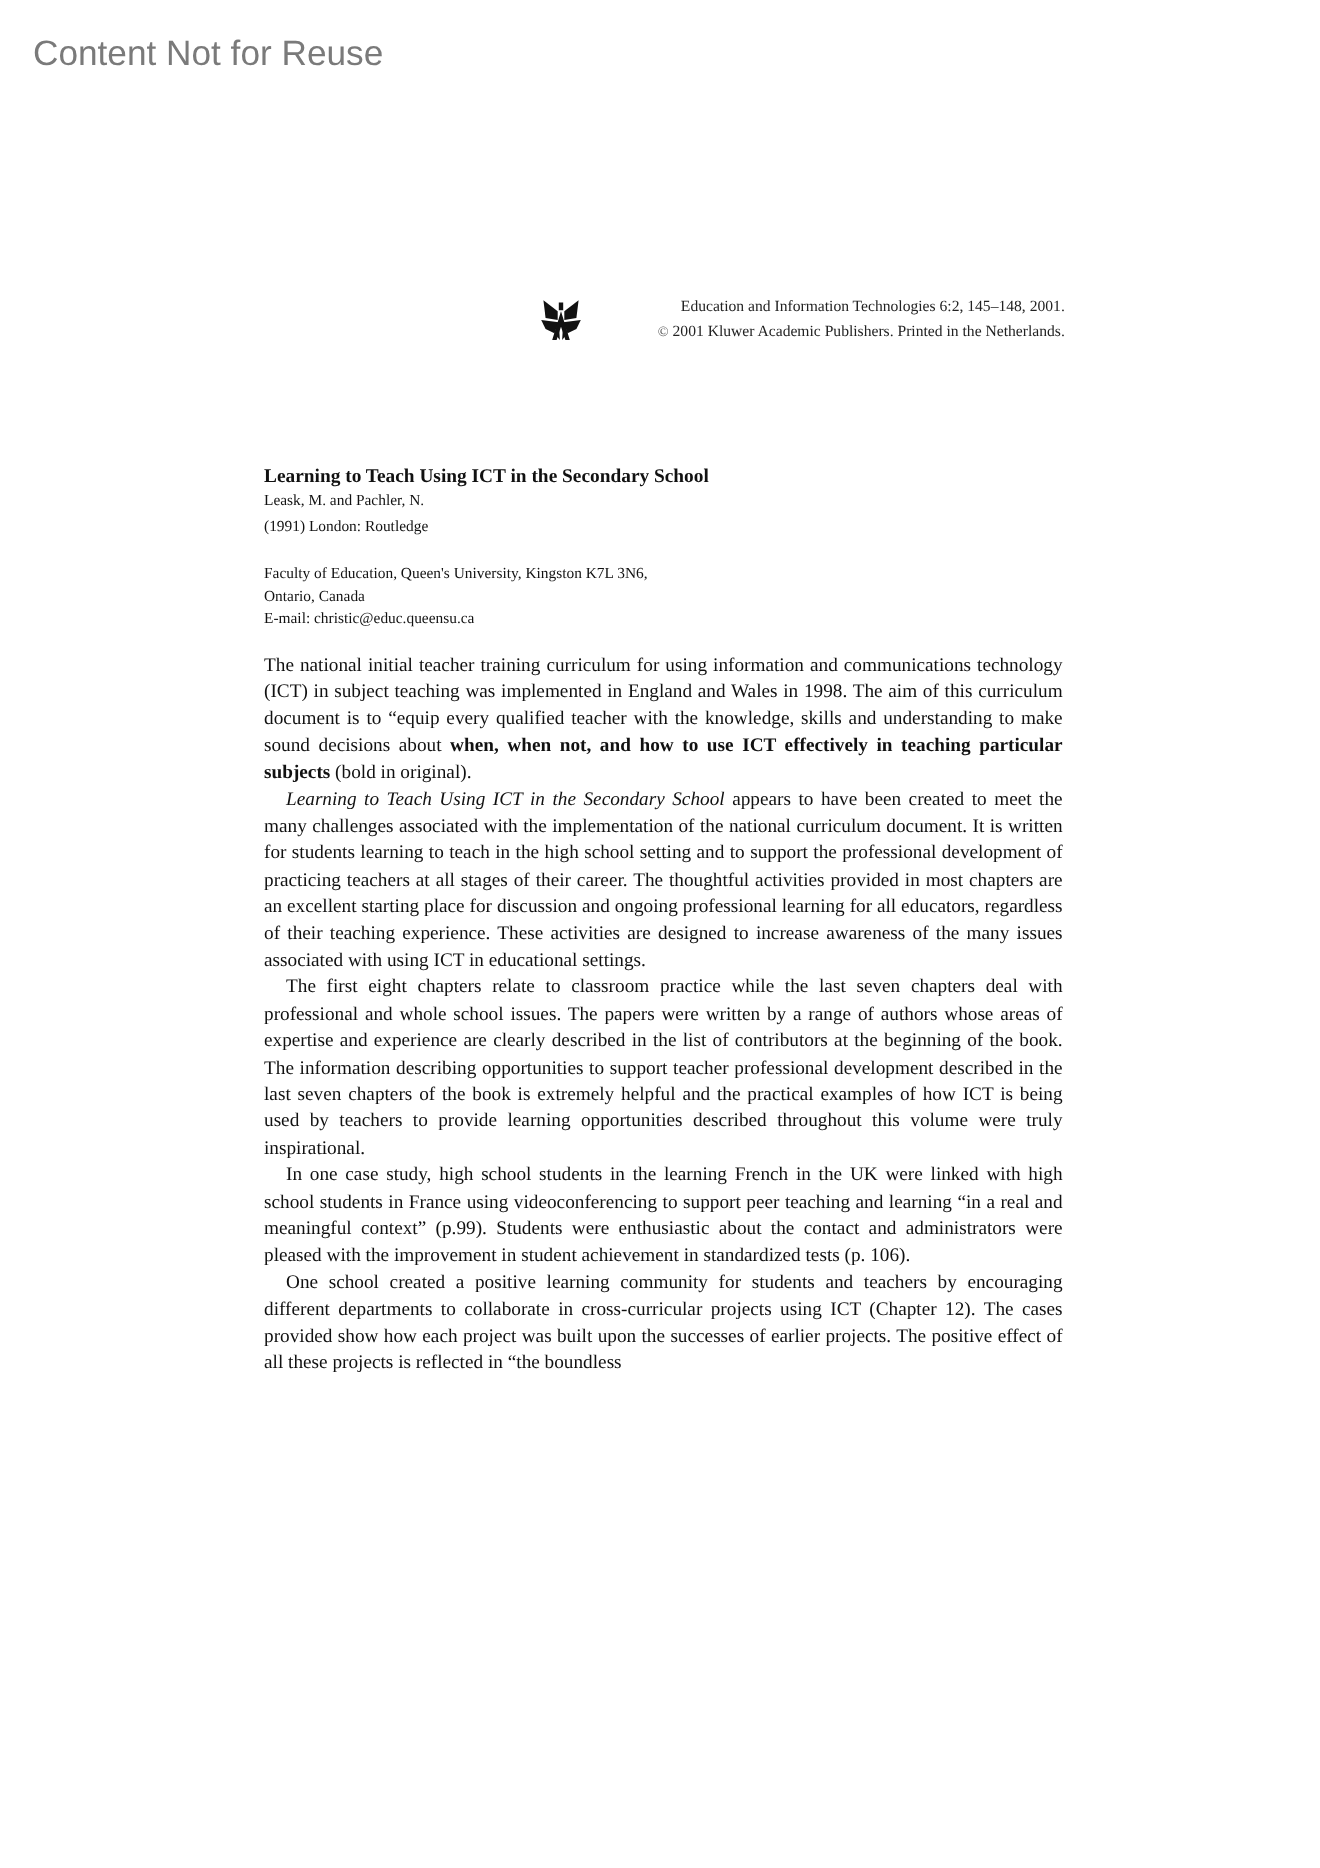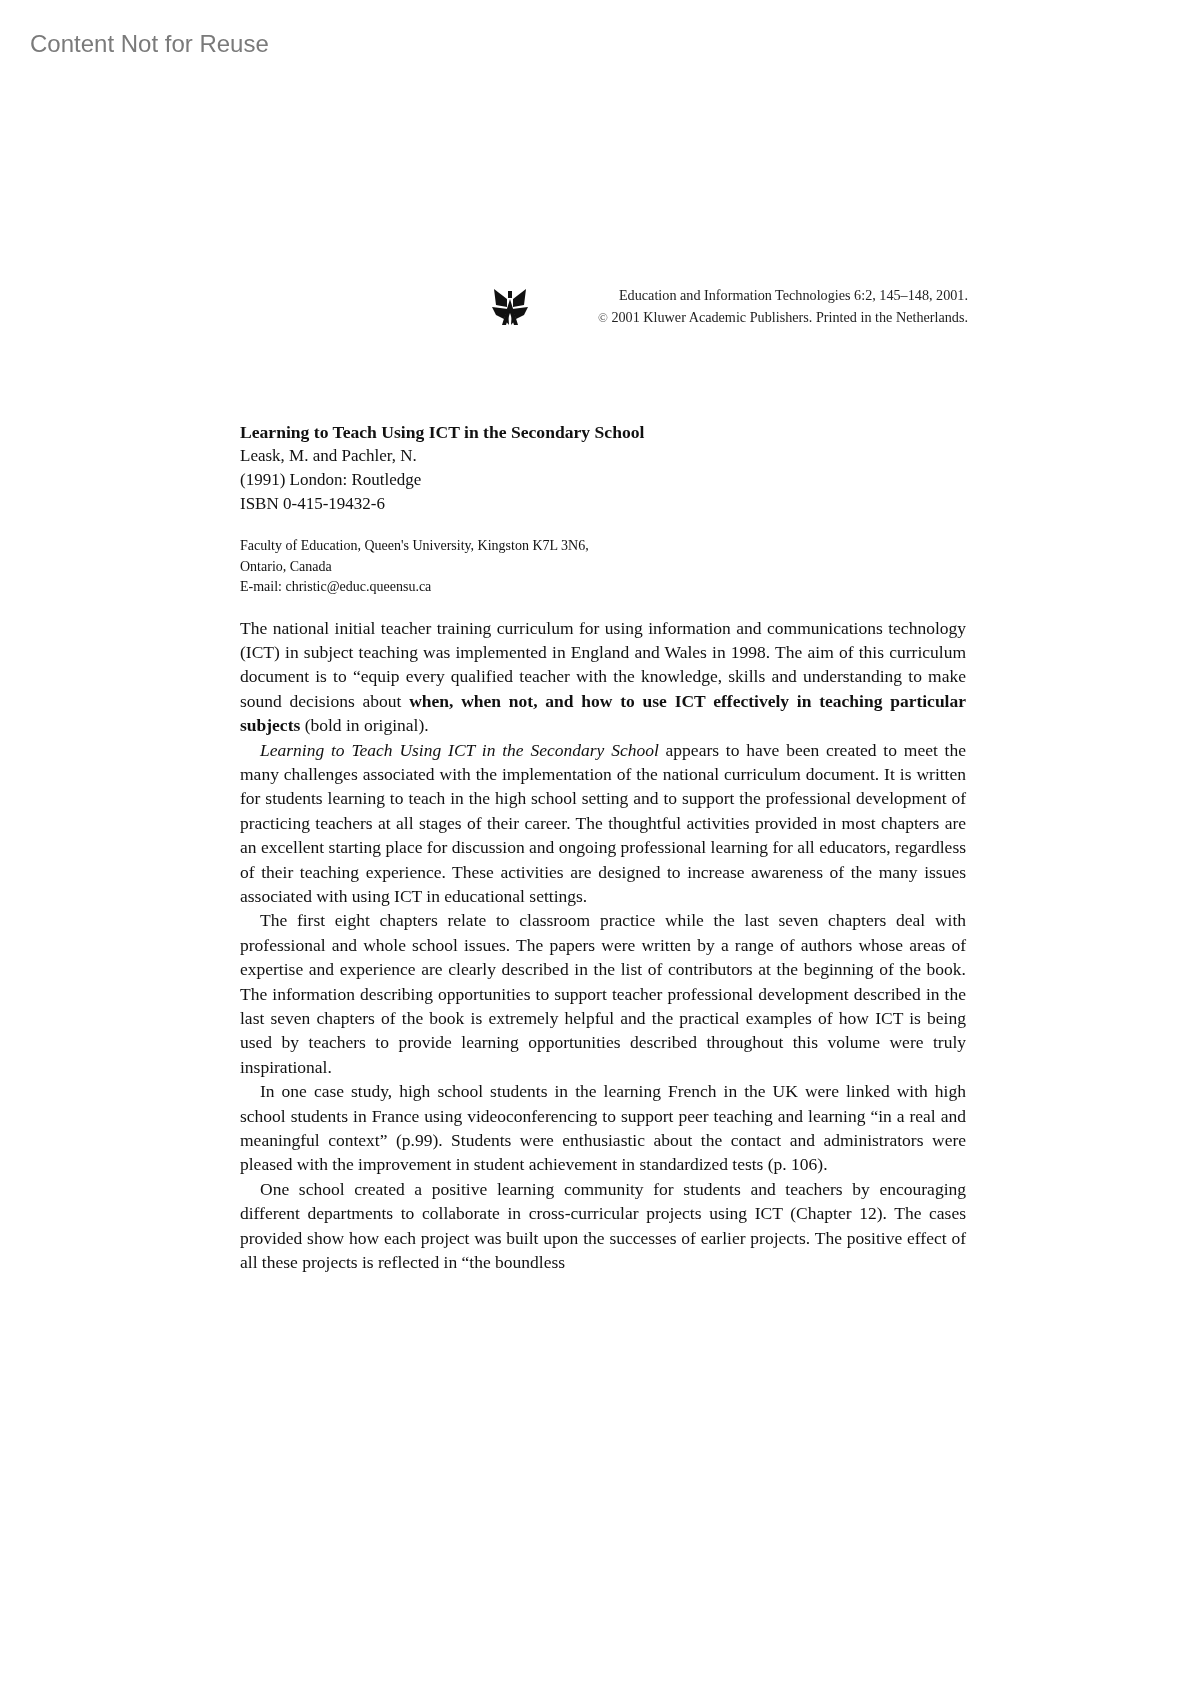--- a/index.html
+++ b/index.html
@@ -1,37 +1,37 @@
 <!DOCTYPE html>
 <html><head>
   <meta charset="utf-8">
   <style>
     html, body { margin: 0; padding: 0; background: #ffffff; }
     body { width: 1200px; height: 1698px; position: relative; overflow: hidden; color: #111; }
     .watermark {
       position: absolute; left: 30px; top: 30px;
-      font-family: "Liberation Sans", sans-serif; font-size: 24px; color: #7a7a7a;
+      font-family: "Liberation Sans", sans-serif; font-size: 32px; color: #7a7a7a;
     }
     .journal-header {
-      position: absolute; left: 490px; top: 284px; width: 478px;
+      position: absolute; left: 490px; top: 268px; width: 478px;
       display: flex; align-items: flex-start;
       font-family: "Liberation Serif", serif; font-size: 14.2px; line-height: 22px; color: #222;
     }
     .logo { width: 40px; height: 44px; margin-right: 6px; margin-top: 1px; flex: none; }
     .journal-lines { flex: 1; text-align: right; }
     .journal-lines div { white-space: nowrap; }
     .copy-sym { display: inline-block; font-size: 13px; color: #555; }
 
     .content {
       position: absolute; left: 240px; top: 420px; width: 726px;
       font-family: "Liberation Serif", serif; color: #111;
     }
     .section-title { font-size: 30px; line-height: 40px; margin: 0 0 22px 0; font-weight: normal; }
     .book-title { font-size: 17.6px; font-weight: bold; line-height: 24px; }
-    .book-meta { font-size: 17px; line-height: 24px; }
+    .book-meta { font-size: 14px; line-height: 24px; }
     .author-block { margin-top: 20px; font-size: 14px; line-height: 20.5px; }
     .author-name { text-transform: uppercase; letter-spacing: 0.1px; }
     .affil { }
     .body-text { margin-top: 18px; font-size: 17.5px; line-height: 24.4px; text-align: justify; }
     .body-text p { margin: 0; }
     .body-text p.indent { text-indent: 20px; }
     .b { font-weight: bold; }
     .i { font-style: italic; }
   </style>
 </head>
@@ -57,21 +57,20 @@
       <span>2001 Kluwer Academic Publishers. Printed in the Netherlands.</span>
     </div>
   </div>
 </div>
 
 <div class="content">
 
   <div class="book-title">Learning to Teach Using ICT in the Secondary School</div>
   <div class="book-meta">Leask, M. and Pachler, N.</div>
   <div class="book-meta">(1991) London: Routledge</div>
-  <div class="book-meta">ISBN 0-415-19432-6</div>
 
   <div class="author-block">
     <div class="affil">Faculty of Education, Queen's University, Kingston K7L 3N6,</div>
     <div class="affil">Ontario, Canada</div>
     <div class="affil">E-mail: christic@educ.queensu.ca</div>
   </div>
 
   <div class="body-text">
     <p><span>The national initial teacher training curriculum for using information and communications technology (ICT) in subject teaching was implemented in England and Wales in 1998. The aim of this curriculum document is to “equip every qualified teacher with the knowledge, skills and understanding to make sound decisions about </span><span class="b">when, when not, and how to use ICT effectively in teaching particular subjects</span><span> (bold in original).</span></p>
     <p class="indent"><span class="i">Learning to Teach Using ICT in the Secondary School</span><span> appears to have been created to meet the many challenges associated with the implementation of the national curriculum document. It is written for students learning to teach in the high school setting and to support the professional development of practicing teachers at all stages of their career. The thoughtful activities provided in most chapters are an excellent starting place for discussion and ongoing professional learning for all educators, regardless of their teaching experience. These activities are designed to increase awareness of the many issues associated with using ICT in educational settings.</span></p>

